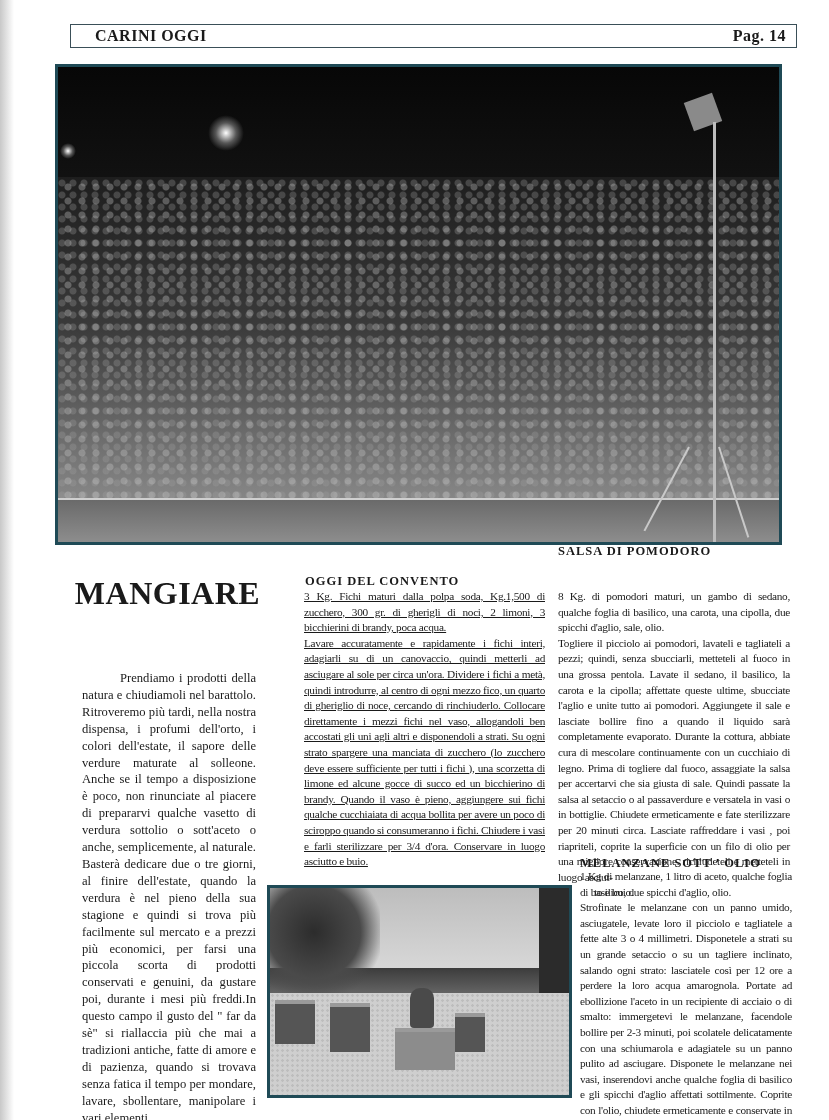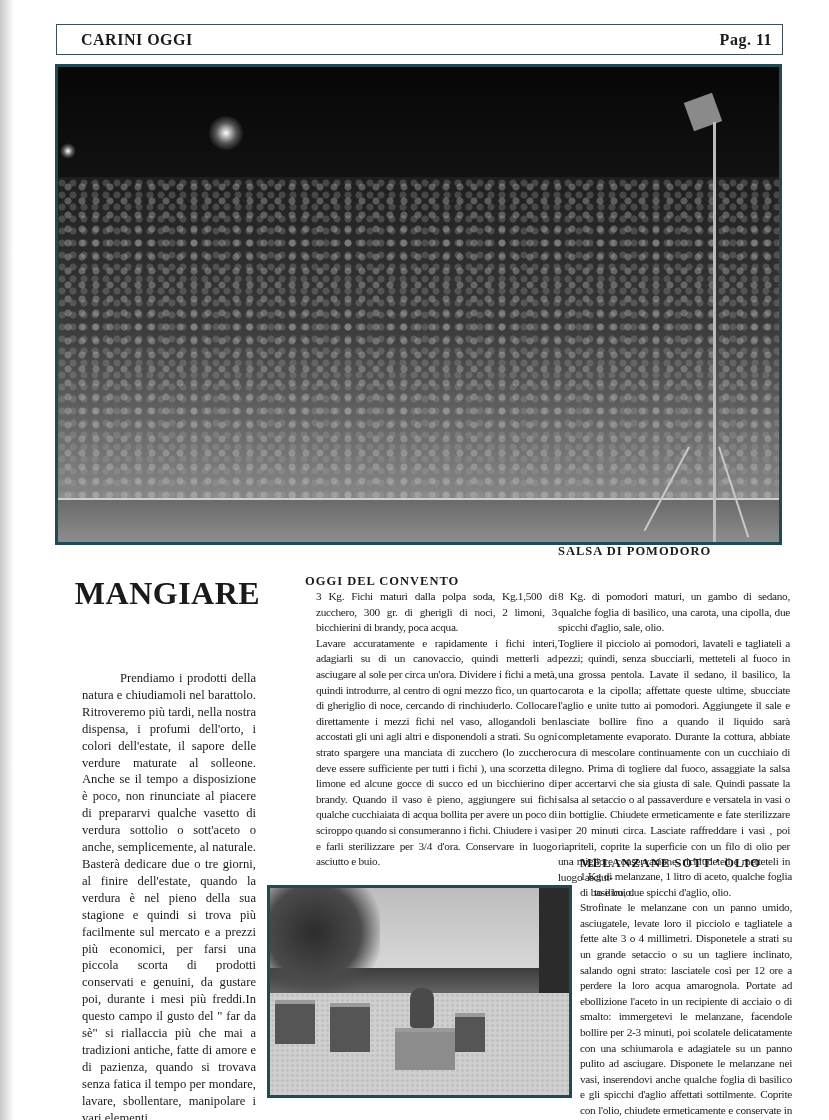--- a/index.html
+++ b/index.html
@@ -1,19 +1,19 @@
 <!DOCTYPE html>
 <html><head>
 <meta charset="utf-8">
 <style>
   html, body { margin: 0; padding: 0; background: #ffffff; }
   body { width: 829px; height: 1120px; position: relative; overflow: hidden; font-family: "Liberation Serif", "DejaVu Serif", serif; color: #1a1a1a; }
   .page-shadow { position: absolute; left: 0; top: 0; width: 14px; height: 1120px; background: linear-gradient(to right, #c8c8c8, #ffffff); }
 
-  .header-bar { position: absolute; left: 56px; top: 24px; width: 727px; height: 31px; border: 1.5px solid #3a4f58; box-sizing: border-box; display: flex; align-items: center; justify-content: space-between; padding: 0 10px 0 24px; }
+  .header-bar { position: absolute; left: 70px; top: 24px; width: 727px; height: 24px; border: 1.5px solid #3a4f58; box-sizing: border-box; display: flex; align-items: center; justify-content: space-between; padding: 0 10px 0 24px; }
   .header-title, .header-page { font-weight: bold; font-size: 16px; letter-spacing: 0.5px; }
 
   .photo-frame { position: absolute; border: 3px solid #1f4a56; box-sizing: border-box; overflow: hidden; background: #0b0b0b; }
   .photo-crowd { left: 55px; top: 64px; width: 727px; height: 481px; }
   .photo-crowd .sky { position: absolute; left: 0; top: 0; width: 100%; height: 140px; background: linear-gradient(#070707, #141414); }
   .photo-crowd .crowd { position: absolute; left: 0; top: 110px; width: 100%; height: 330px;
      background:
        radial-gradient(circle at 10px 10px, rgba(200,200,200,0.35) 3px, transparent 4px) 0 0/14px 14px,
        radial-gradient(circle at 4px 6px, rgba(160,160,160,0.3) 3px, transparent 4px) 0 0/11px 12px,
        linear-gradient(#1e1e1e, #3a3a3a 45%, #6e6e6e 80%, #8a8a8a); }
@@ -41,35 +41,35 @@
 
   .article-title { position: absolute; left: 60px; top: 572px; width: 215px; text-align: center; font-weight: bold; font-size: 32px; line-height: 42px; letter-spacing: 0.5px; }
   .intro { position: absolute; left: 82px; top: 670px; width: 174px; font-size: 12.6px; line-height: 16.9px; text-align: justify; }
   .intro p { margin: 0; text-indent: 38px; }
 
   .recipe-title { position: absolute; font-weight: bold; font-size: 12.5px; letter-spacing: 1px; }
   .recipe-body { position: absolute; font-size: 11.3px; line-height: 15.6px; text-align: justify; letter-spacing: -0.3px; }
   .recipe-body p { margin: 0; }
 
   .rt-fichi { left: 305px; top: 574px; }
-  .rb-fichi { left: 316px; top: 589px; width: 241px; }
+  .rb-fichi { left: 304px; top: 589px; width: 241px; text-decoration: underline; }
   .rt-salsa { left: 558px; top: 544px; }
   .rb-salsa { left: 558px; top: 589px; width: 232px; }
   .rt-mel { left: 580px; top: 856px; }
   .rb-mel { left: 580px; top: 869px; width: 212px; }
   .indent-end { padding-left: 36px; }
 </style>
 </head>
 <body>
 
 <div class="page-shadow"></div>
 
 <div class="header-bar">
   <span class="header-title">CARINI OGGI</span>
-  <span class="header-page">Pag. 11</span>
+  <span class="header-page">Pag. 14</span>
 </div>
 
 <div class="photo-frame photo-crowd">
   <div class="sky"></div>
   <div class="light l1"></div>
   <div class="light l2"></div>
   <div class="crowd"></div>
   <div class="stage"></div>
   <div class="lamp"></div>
   <div class="pole"></div>

